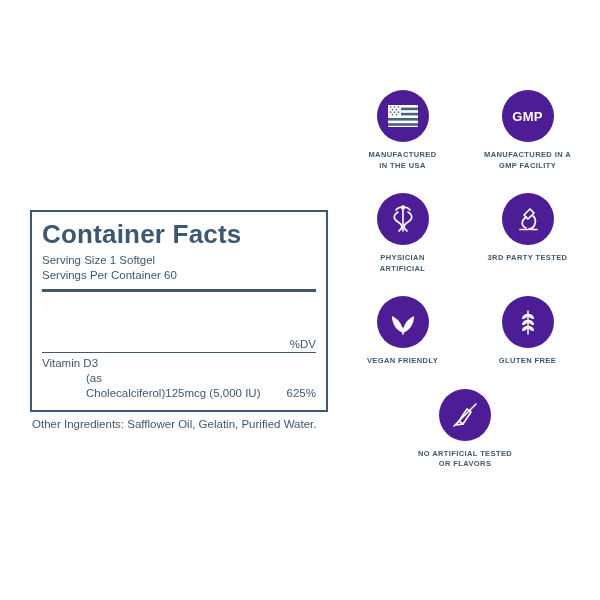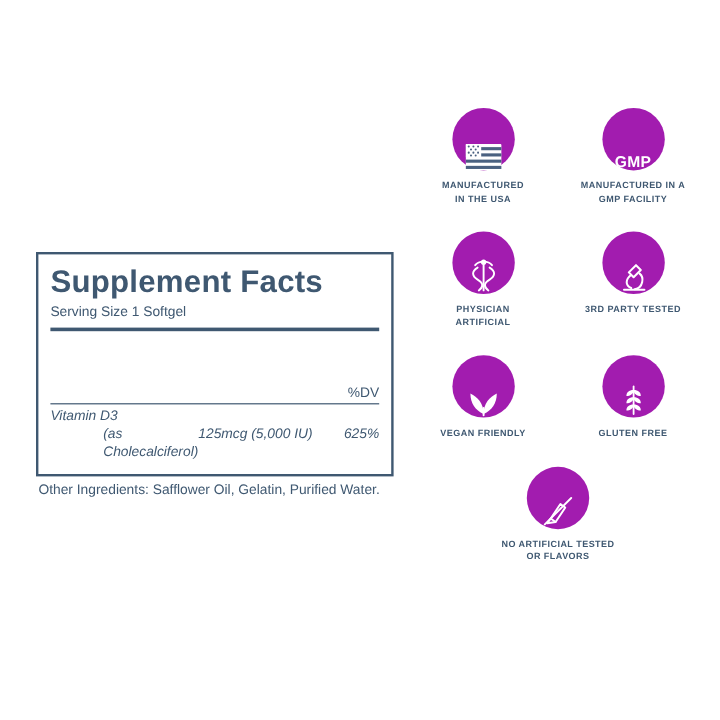--- a/index.html
+++ b/index.html
@@ -61,25 +61,24 @@
     text-align: left;
   }
   .col-head .dv {
     width: 52px;
     text-align: right;
     margin-top: 44px;
   }
   .nutrient-row {
     display: flex;
     justify-content: space-between;
-    align-items: center;
+    align-items: flex-end;
     font-size: 11.5px;
     padding: 3px 0 4px 0;
     line-height: 1.3;
-    font-style: italic;
   }
   .nutrient-name {
     flex: 1 1 auto;
   }
   .nutrient-sub {
     display: block;
     margin-left: 44px;
   }
   .nutrient-amt {
     width: 128px;
@@ -111,24 +110,24 @@
     width: 125px;
     box-sizing: border-box;
     text-align: center;
     padding: 0 4px;
     margin-bottom: 22px;
   }
   .badge-circle {
     width: 52px;
     height: 52px;
     border-radius: 50%;
-    background: #a21caf;
+    background: #4c1d95;
     margin: 0 auto 8px auto;
     display: flex;
-    align-items: flex-end;
+    align-items: center;
     justify-content: center;
     color: #ffffff;
   }
   .badge-label {
     font-size: 7.5px;
     font-weight: bold;
     letter-spacing: 0.4px;
     line-height: 1.4;
     color: #3f5871;
     white-space: pre-line;
@@ -141,22 +140,23 @@
     font-weight: bold;
     letter-spacing: 0.3px;
     font-family: "Liberation Sans", sans-serif;
   }
 </style>
 </head>
 <body>
 
 <div id="facts-panel">
   <div class="facts-box">
-    <div class="facts-title">Supplement Facts</div>
+    <div class="facts-title">Container Facts</div>
     <div class="facts-serving">Serving Size 1 Softgel</div>
+    <div class="facts-serving">Servings Per Container 60</div>
 
     <div class="rule-thick"></div>
 
     <div class="col-head">
       <div class="dv">%DV</div>
     </div>
 
     <div class="rule-thin"></div>
 
     <div class="nutrient-row">

